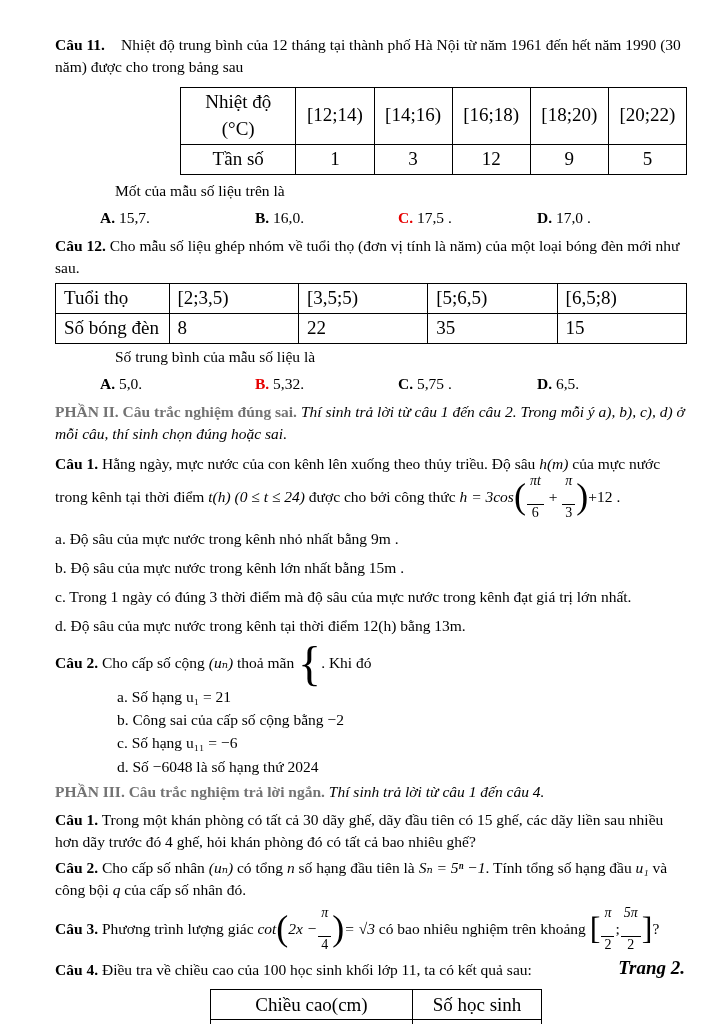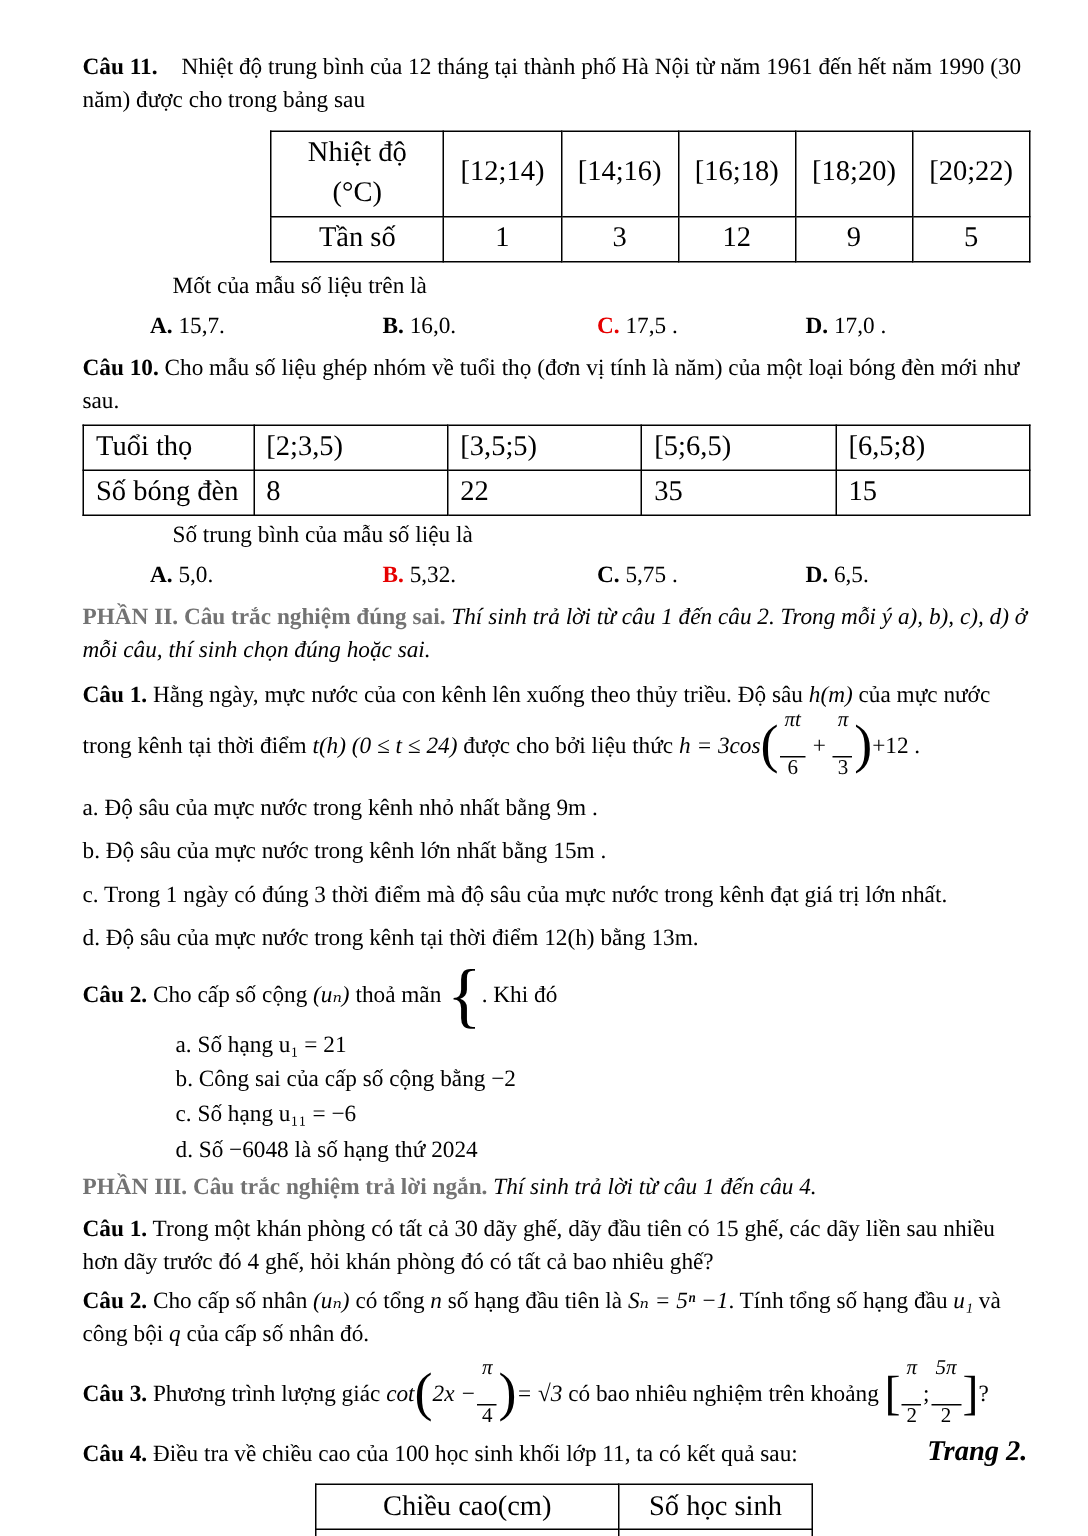--- a/index.html
+++ b/index.html
@@ -75,21 +75,21 @@
     </table>
   <p class="prompt">Mốt của mẫu số liệu trên là</p>
   <div class="answers">
     <span class="a1"><b>A.</b> <span>15,7.</span></span>
     <span class="a2"><b>B.</b> <span>16,0.</span></span>
     <span class="a3"><b class="red">C.</b> <span>17,5 .</span></span>
     <span><b>D.</b> <span>17,0 .</span></span>
   </div>
 
   <p>
-    <span class="qlabel">Câu 10.</span>
+    <span class="qlabel">Câu 12.</span>
     <span>Cho mẫu số liệu ghép nhóm về tuổi thọ (đơn vị tính là năm) của một loại bóng đèn mới như sau.</span>
   </p>
   <table class="t2">
     <tbody>
         <tr>
       <td class="c1">Tuổi thọ</td>
       <td class="ci">[2;3,5)</td>
       <td class="ci">[3,5;5)</td>
       <td class="ci">[5;6,5)</td>
       <td class="ci">[6,5;8)</td>
@@ -116,21 +116,21 @@
     <span class="italic">Thí sinh trả lời từ câu 1 đến câu 2. Trong mỗi ý a), b), c), d) ở mỗi câu, thí sinh chọn đúng hoặc sai.</span>
   </p>
 
   <p class="mt8">
     <span class="qlabel">Câu 1.</span>
     <span>Hằng ngày, mực nước của con kênh lên xuống theo thủy triều. Độ sâu</span>
     <span class="mi">h(m)</span>
     <span>của mực nước trong kênh tại thời điểm</span>
     <span class="mi">t(h)</span>
     <span class="mi">(0 ≤ t ≤ 24)</span>
-    <span>được cho bởi liệu thức</span>
+    <span>được cho bởi công thức</span>
     <span class="mi">h = 3cos</span><span class="paren">(</span><span class="frac"><span class="num mi">πt</span><span class="den">6</span></span>
     <span>+</span>
     <span class="frac"><span class="num mi">π</span><span class="den">3</span></span><span class="paren">)</span><span>+12 .</span>
   </p>
   <div class="items">
     <p>a. Độ sâu của mực nước trong kênh nhỏ nhất bằng 9m .</p>
     <p>b. Độ sâu của mực nước trong kênh lớn nhất bằng 15m .</p>
     <p>c. Trong 1 ngày có đúng 3 thời điểm mà độ sâu của mực nước trong kênh đạt giá trị lớn nhất.</p>
     <p>d. Độ sâu của mực nước trong kênh tại thời điểm 12(h) bằng 13m.</p>
   </div>

